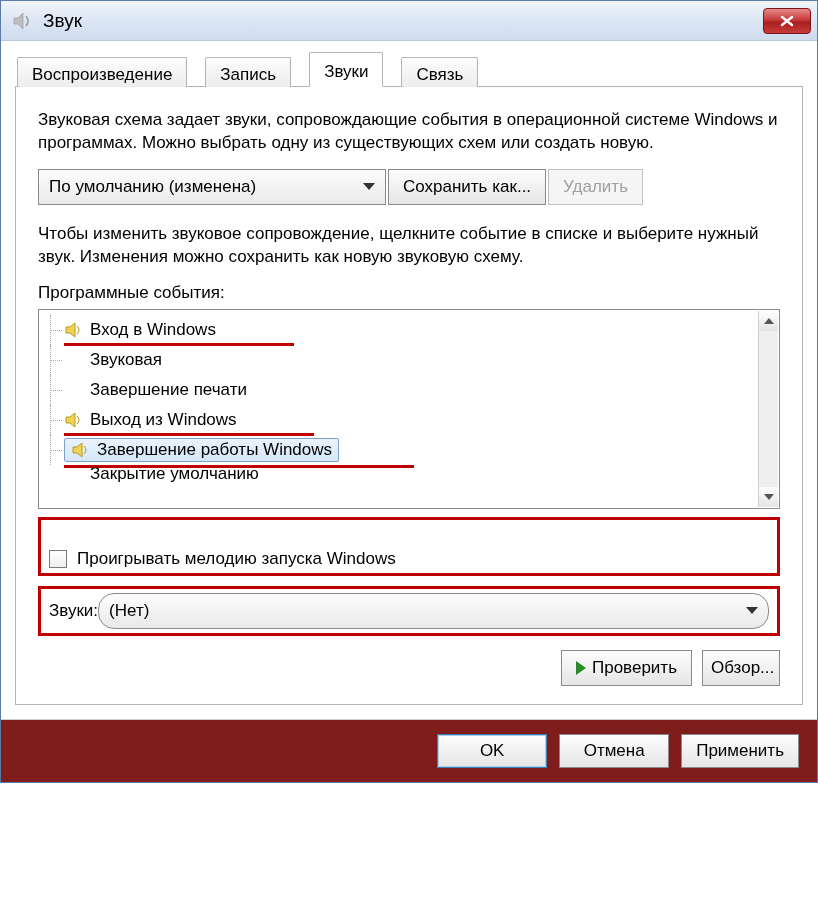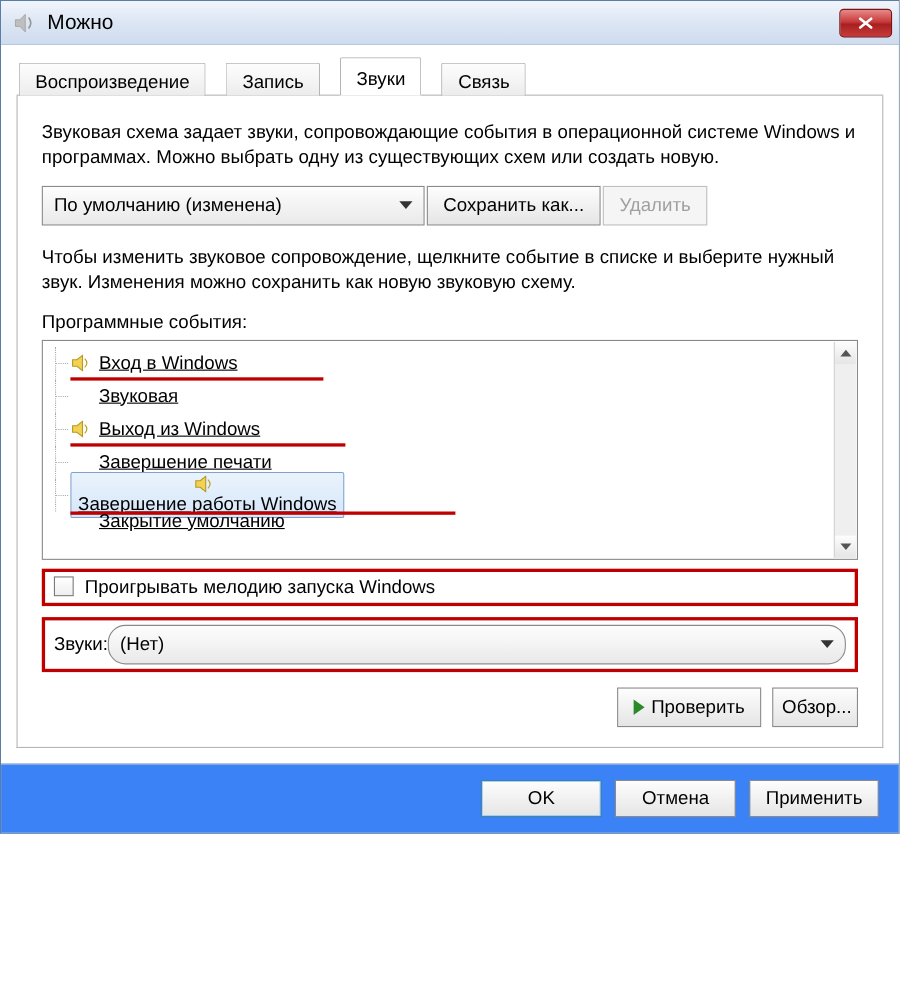--- a/index.html
+++ b/index.html
@@ -121,21 +121,21 @@
     position: relative;
     background: #fff;
     overflow: hidden;
     margin-bottom: 8px;
   }
   .tree-inner {
     position: absolute;
     inset: 1px 22px 1px 1px;
     overflow: hidden;
   }
-  .tree-list { padding: 4px 0 0 24px; text-decoration: underline; }
+  .tree-list { padding: 4px 0 0 24px; }
   .tree-item {
     display: flex; align-items: center;
     height: 30px;
     position: relative;
   }
   .tree-item::before {
     content: "";
     position: absolute;
     left: -14px; top: 0; bottom: 0;
     border-left: 1px dotted #aaa;
@@ -152,21 +152,20 @@
     margin-right: 6px;
     display: inline-flex; align-items: center; justify-content: center;
   }
   .spk-icon svg { display: block; }
   .tree-label { white-space: nowrap; }
   .tree-item.selected .tree-label-wrap {
     border: 1px solid #7da2ce;
     background: linear-gradient(to bottom, #eaf3fc, #d5e7fa);
     border-radius: 2px;
     padding: 1px 6px;
-    flex-direction: column;
   }
   .tree-label-wrap { display: inline-flex; align-items: center; }
   .underline-red {
     position: absolute;
     height: 3px;
     background: #c00000;
     left: 0;
   }
   .scrollbar {
     position: absolute;
@@ -184,60 +183,60 @@
   }
   .sb-track { flex: 1; background: #efefef; }
   .sb-arrow {
     width: 0; height: 0;
     border-left: 5px solid transparent;
     border-right: 5px solid transparent;
   }
   .sb-up { border-bottom: 6px solid #555; }
   .sb-down { border-top: 6px solid #555; }
   .redbox { border: 3px solid #c00000; padding: 4px 8px; margin-bottom: 10px; }
-  .chk-row { display: flex; align-items: flex-start; gap: 10px; }
+  .chk-row { display: flex; align-items: center; gap: 10px; margin-top: 25px; }
   .chk {
     width: 18px; height: 18px;
     border: 1px solid #7a7a7a;
     background: linear-gradient(to bottom,#fff,#eee);
     cursor: pointer;
   }
   .sound-row { display: flex; align-items: center; gap: 0; }
   .sound-select { flex: 1; border-radius: 16px; }
   .bottom-row { display: flex; justify-content: flex-end; gap: 10px; margin-top: 14px; }
   .play-icon {
     width: 0; height: 0;
     border-top: 7px solid transparent;
     border-bottom: 7px solid transparent;
     border-left: 10px solid #2a8a2a;
     margin-right: 6px;
   }
   .footer {
     border-top: 1px solid #d0d0d0;
-    background: #3b82f6;
+    background: #7f1d1d;
     padding: 14px 18px;
     display: flex; justify-content: flex-end; gap: 12px;
   }
   .footer .btn { min-width: 110px; height: 34px; }
   .footer .btn.default { border: 1px solid #3c7fb1; box-shadow: 0 0 0 1px #a6d0ec inset; }
   .truncated { overflow: hidden; text-overflow: clip; white-space: nowrap; }
 </style>
 </head>
 <body>
 
 <div class="window">
 
   <div class="titlebar">
     <span class="title-icon">
       <svg width="22" height="22" viewBox="0 0 22 22">
         <polygon points="2,8 6,8 11,3 11,19 6,14 2,14" fill="#bfbfbf" stroke="#888" stroke-width="0.5"></polygon>
         <path d="M14 6 Q18 11 14 16" stroke="#999" stroke-width="1.5" fill="none"></path>
       </svg>
     </span>
-    <span class="title-text">Можно</span>
+    <span class="title-text">Звук</span>
     <div class="close-btn">
       <svg width="14" height="12" viewBox="0 0 14 12">
         <path d="M2 2 L12 10 M12 2 L2 10" stroke="#fff" stroke-width="2.4" stroke-linecap="round"></path>
       </svg>
     </div>
   </div>
 
   <div class="client">
 
     <div class="tabstrip">
@@ -276,32 +275,32 @@
                   </svg>
               </span>
               <span class="tree-label">Вход в Windows</span>
               <div class="underline-red" style="bottom:-1px;width:230px"></div>
             </div>
             <div class="tree-item">
               <span class="spk-icon"></span>
               <span class="tree-label">Звуковая</span>
             </div>
             <div class="tree-item">
+              <span class="spk-icon"></span>
+              <span class="tree-label">Завершение печати</span>
+            </div>
+            <div class="tree-item">
               <span class="spk-icon">
                 <svg width="18" height="16" viewBox="0 0 18 16">
                     <polygon points="1,5 5,5 10,1 10,15 5,11 1,11" fill="#f3d253" stroke="#b49a20"></polygon>
                     <path d="M12 4 Q16 8 12 12" stroke="#b49a20" fill="none"></path>
                   </svg>
               </span>
               <span class="tree-label">Выход из Windows</span>
               <div class="underline-red" style="bottom:-1px;width:250px"></div>
-            </div>
-            <div class="tree-item">
-              <span class="spk-icon"></span>
-              <span class="tree-label">Завершение печати</span>
             </div>
             <div class="tree-item selected">
               <span class="tree-label-wrap">
                 <span class="spk-icon">
                   <svg width="18" height="16" viewBox="0 0 18 16">
                       <polygon points="1,5 5,5 10,1 10,15 5,11 1,11" fill="#f3d253" stroke="#b49a20"></polygon>
                       <path d="M12 4 Q16 8 12 12" stroke="#b49a20" fill="none"></path>
                     </svg>
                 </span>
                 <span class="tree-label">Завершение работы Windows</span>

